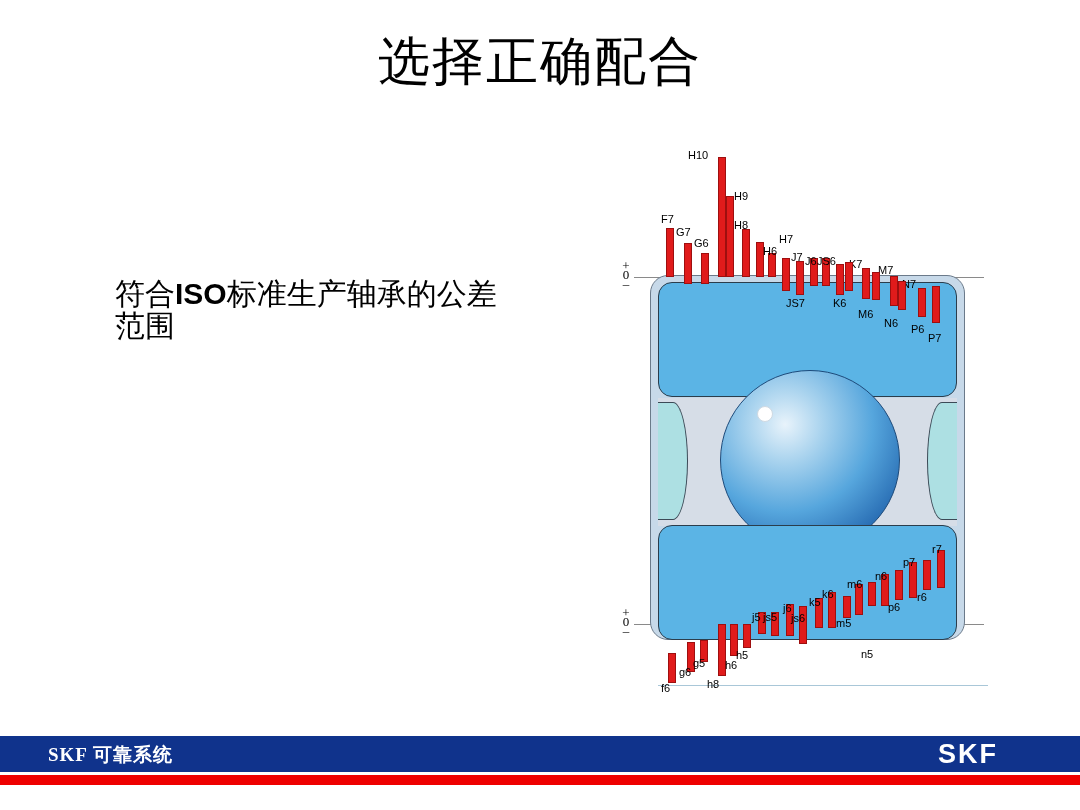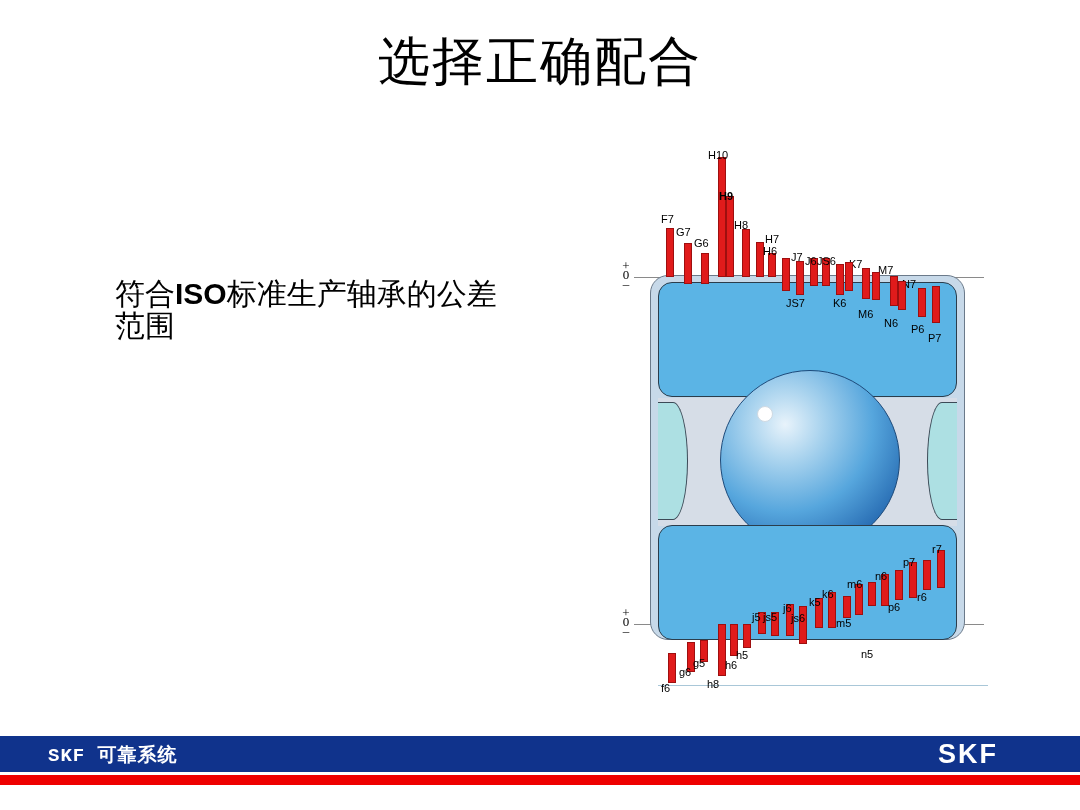--- a/index.html
+++ b/index.html
@@ -115,21 +115,21 @@
     background:#10338C;
   }
   #footer-white{
     position:absolute;left:0;top:772px;width:1080px;height:3px;background:#ffffff;
   }
   #footer-red{
     position:absolute;left:0;top:775px;width:1080px;height:10px;background:#EE0000;
   }
   #footer-text{
     position:absolute;left:48px;top:742px;
-    font-family:Liberation Mono, monospace;
+    font-family:Liberation Serif, serif;
     font-size:19px;font-weight:bold;color:#ffffff;letter-spacing:1px;
   }
   #skf-logo{
     position:absolute;right:82px;top:739px;
     font-family:"Liberation Sans","DejaVu Sans",sans-serif;
     font-size:27px;font-weight:bold;color:#ffffff;letter-spacing:2px;
   }
 </style>
 </head>
 <body>
@@ -167,27 +167,27 @@
   <div class="bearing-ring ring-bottom"></div>
 
   <div id="bars-layer">
       <div class="bar" style="left: 66px; top: 98px; height: 49px; background: rgb(224, 27, 27);"></div>
       <div class="bar-label" style="left: 61px; top: 83px;">F7</div>
       <div class="bar" style="left: 84px; top: 113px; height: 41px; background: rgb(224, 27, 27);"></div>
       <div class="bar-label" style="left: 76px; top: 96px;">G7</div>
       <div class="bar" style="left: 101px; top: 123px; height: 31px; background: rgb(224, 27, 27);"></div>
       <div class="bar-label" style="left: 94px; top: 107px;">G6</div>
       <div class="bar" style="left: 118px; top: 27px; height: 120px; background: rgb(224, 27, 27);"></div>
-      <div class="bar-label" style="left: 108px; top: 19px;">H10</div>
+      <div class="bar-label" style="left: 88px; top: 19px;">H10</div>
       <div class="bar" style="left: 126px; top: 66px; height: 81px; background: rgb(224, 27, 27);"></div>
-      <div class="bar-label" style="left: 119px; top: 60px; font-weight: bold;">H9</div>
+      <div class="bar-label" style="left: 134px; top: 60px;">H9</div>
       <div class="bar" style="left: 142px; top: 99px; height: 48px; background: rgb(224, 27, 27);"></div>
       <div class="bar-label" style="left: 134px; top: 89px;">H8</div>
       <div class="bar" style="left: 156px; top: 112px; height: 35px; background: rgb(224, 27, 27);"></div>
-      <div class="bar-label" style="left: 165px; top: 103px;">H7</div>
+      <div class="bar-label" style="left: 143px; top: 103px; padding-left: 36px;">H7</div>
       <div class="bar" style="left: 168px; top: 123px; height: 24px; background: rgb(224, 27, 27);"></div>
       <div class="bar-label" style="left: 163px; top: 115px;">H6</div>
       <div class="bar" style="left: 182px; top: 128px; height: 33px; background: rgb(224, 27, 27);"></div>
       <div class="bar-label" style="left: 191px; top: 121px;">J7</div>
       <div class="bar" style="left: 196px; top: 131px; height: 34px; background: rgb(224, 27, 27);"></div>
       <div class="bar-label" style="left: 186px; top: 167px;">JS7</div>
       <div class="bar" style="left: 210px; top: 128px; height: 28px; background: rgb(224, 27, 27);"></div>
       <div class="bar-label" style="left: 205px; top: 125px;">J6</div>
       <div class="bar" style="left: 222px; top: 128px; height: 28px; background: rgb(224, 27, 27);"></div>
       <div class="bar-label" style="left: 217px; top: 125px;">JS6</div>

